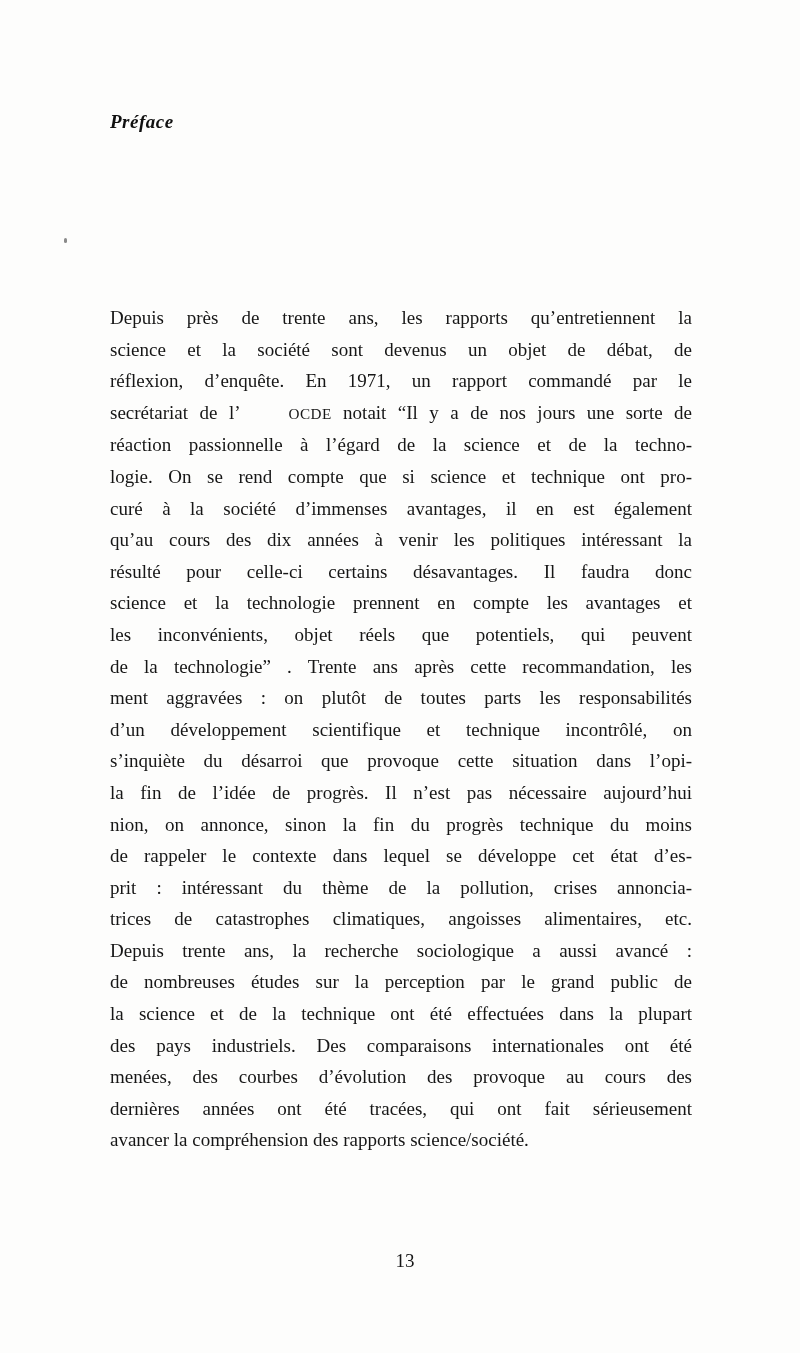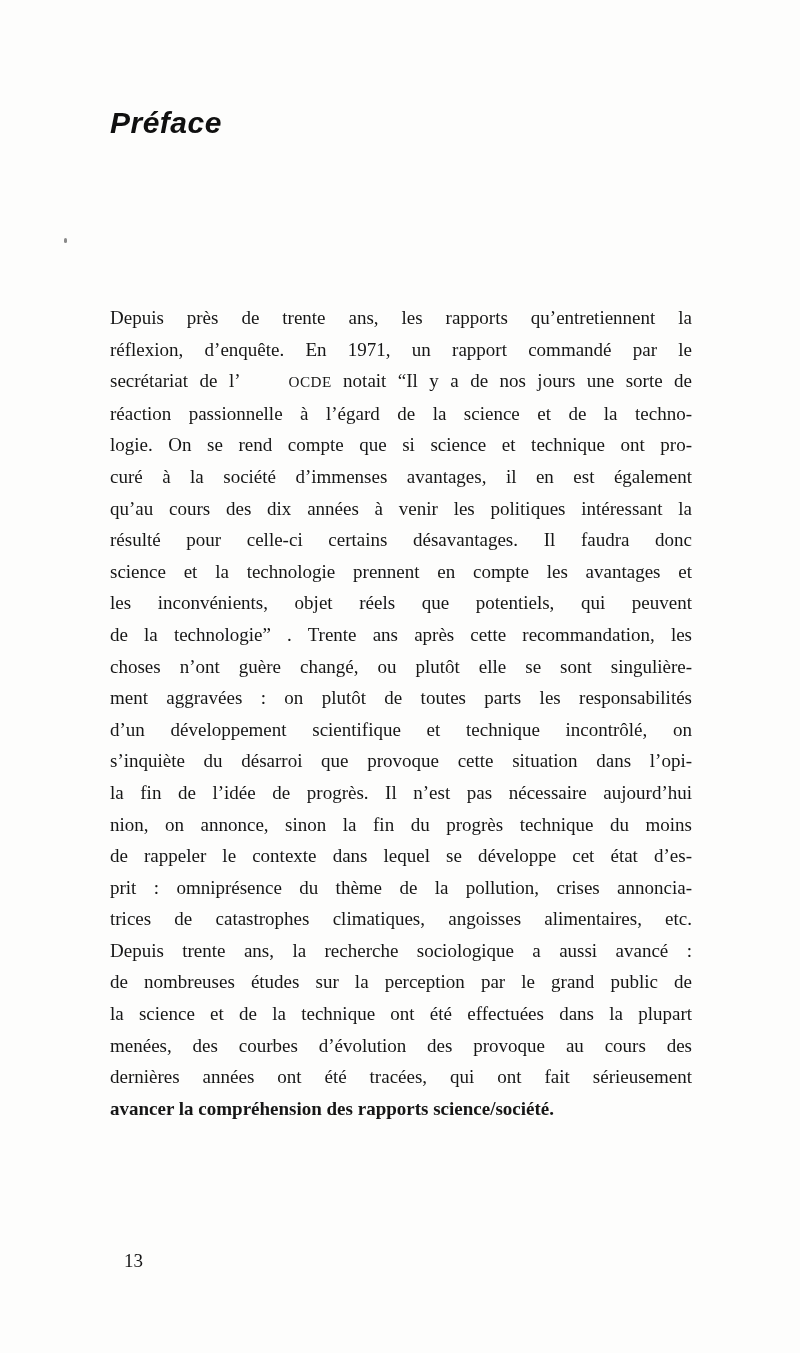--- a/index.html
+++ b/index.html
@@ -9,55 +9,54 @@
     height: 1353px;
     margin: 0 auto;
     background: #fdfdfc;
     font-family: "Liberation Serif", serif;
     color: #161616;
     overflow: hidden;
   }
   .title {
     position: absolute;
     left: 110px;
-    top: 86px;
-    font-family: Liberation Sans, sans-serif;
+    top: 98px;
+    font-family: Liberation Serif, serif;
     font-style: italic;
     font-weight: bold;
-    font-size: 30px;
+    font-size: 19px;
     letter-spacing: 0.5px;
     color: #101010;
   }
   .paragraph {
     position: absolute;
     left: 110px;
     top: 302px;
     width: 582px;
     font-size: 19px;
     line-height: 31.6px;
   }
   .line {
     text-align: justify;
     text-align-last: justify;
   }
   .line.last {
     text-align-last: left;
-    font-weight: bold;
   }
   .sc {
     font-size: 0.8em;
     letter-spacing: 0.03em;
     margin-left: 48px;
   }
   .page-number {
     position: absolute;
-    left: 124px;
+    left: 114px;
     top: 1250px;
     width: 582px;
-    text-align: left;
+    text-align: center;
     font-size: 19px;
     color: #161616;
   }
   .speck {
     position: absolute;
     left: 64px;
     top: 238px;
     width: 3px;
     height: 5px;
     background: #8a8a8a;
@@ -65,40 +64,41 @@
   }
 </style>
 </head>
 <body>
 
 <div class="page">
   <h1 class="title">Préface</h1>
   <div class="speck"></div>
   <div class="paragraph">
       <div class="line">Depuis près de trente ans, les rapports qu’entretiennent la</div>
+      <div class="line">science et la société sont devenus un objet de débat, de</div>
       <div class="line">réflexion, d’enquête. En 1971, un rapport commandé par le</div>
       <div class="line">secrétariat de l’<span class="sc">OCDE</span> notait “Il y a de nos jours une sorte de</div>
       <div class="line">réaction passionnelle à l’égard de la science et de la techno-</div>
       <div class="line">logie. On se rend compte que si science et technique ont pro-</div>
       <div class="line">curé à la société d’immenses avantages, il en est également</div>
       <div class="line">qu’au cours des dix années à venir les politiques intéressant la</div>
       <div class="line">résulté pour celle-ci certains désavantages. Il faudra donc</div>
       <div class="line">science et la technologie prennent en compte les avantages et</div>
       <div class="line">les inconvénients, objet réels que potentiels, qui peuvent</div>
       <div class="line">de la technologie” . Trente ans après cette recommandation, les</div>
-      <div class="line">choses n’ont guère changé, ou plutôt elle se sont singulière-</div>
       <div class="line">ment aggravées : on plutôt de toutes parts les responsabilités</div>
       <div class="line">d’un développement scientifique et technique incontrôlé, on</div>
       <div class="line">s’inquiète du désarroi que provoque cette situation dans l’opi-</div>
       <div class="line">la fin de l’idée de progrès. Il n’est pas nécessaire aujourd’hui</div>
       <div class="line">nion, on annonce, sinon la fin du progrès technique du moins</div>
       <div class="line">de rappeler le contexte dans lequel se développe cet état d’es-</div>
-      <div class="line">prit : omniprésence du thème de la pollution, crises annoncia-</div>
+      <div class="line">prit : intéressant du thème de la pollution, crises annoncia-</div>
       <div class="line">trices de catastrophes climatiques, angoisses alimentaires, etc.</div>
       <div class="line">Depuis trente ans, la recherche sociologique a aussi avancé :</div>
       <div class="line">de nombreuses études sur la perception par le grand public de</div>
       <div class="line">la science et de la technique ont été effectuées dans la plupart</div>
+      <div class="line">des pays industriels. Des comparaisons internationales ont été</div>
       <div class="line">menées, des courbes d’évolution des provoque au cours des</div>
       <div class="line">dernières années ont été tracées, qui ont fait sérieusement</div>
       <div class="line last">avancer la compréhension des rapports science/société.</div>
     </div>
   <div class="page-number">13</div>
 </div>
 
 </body></html>

